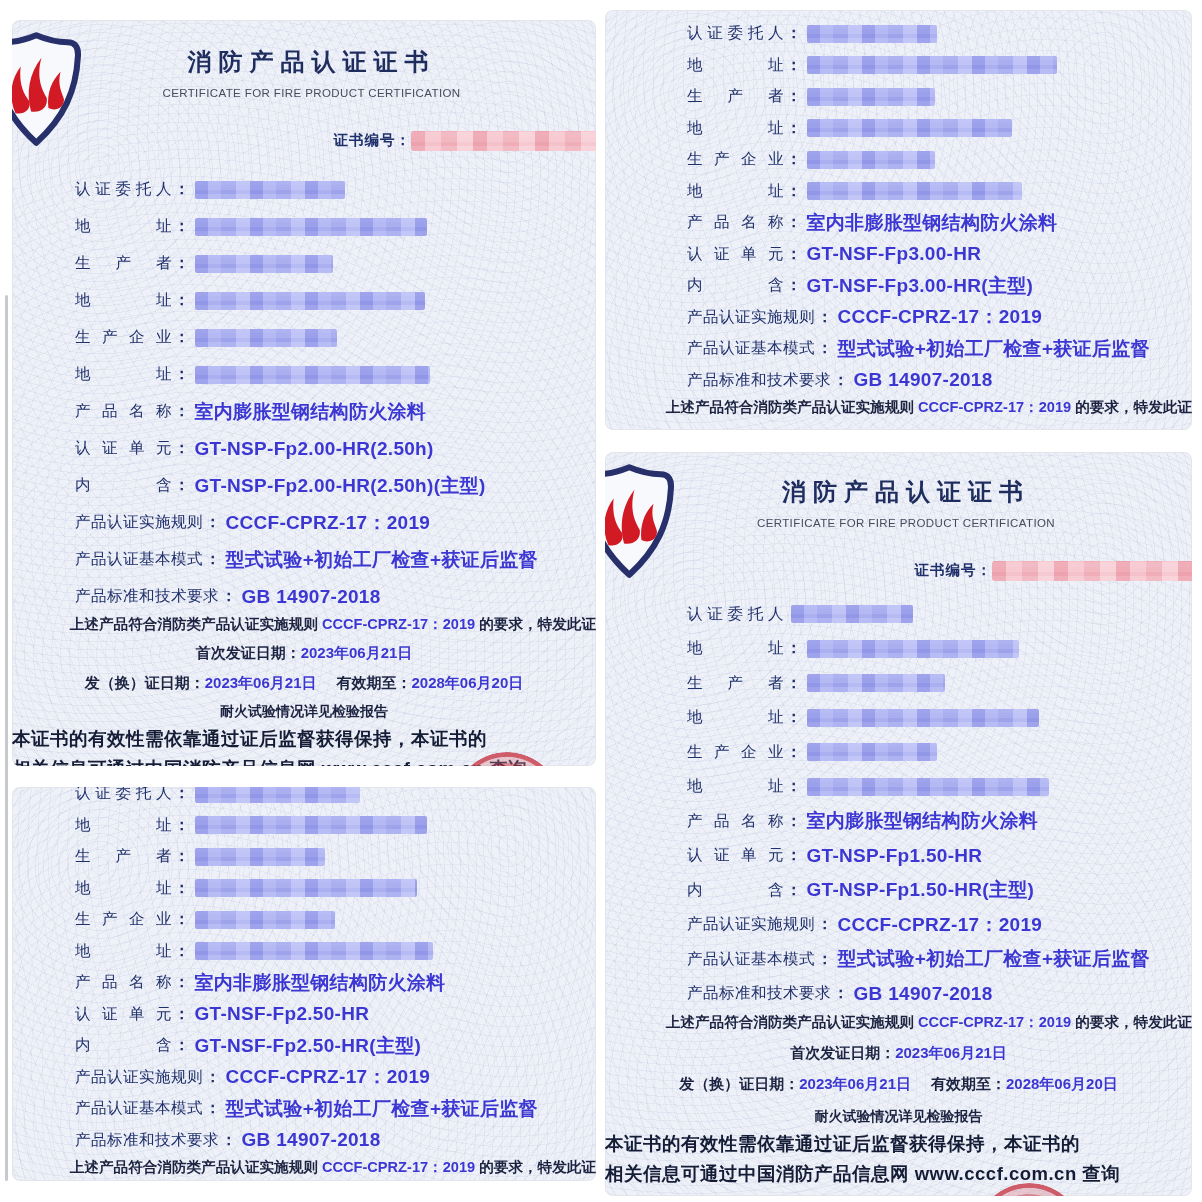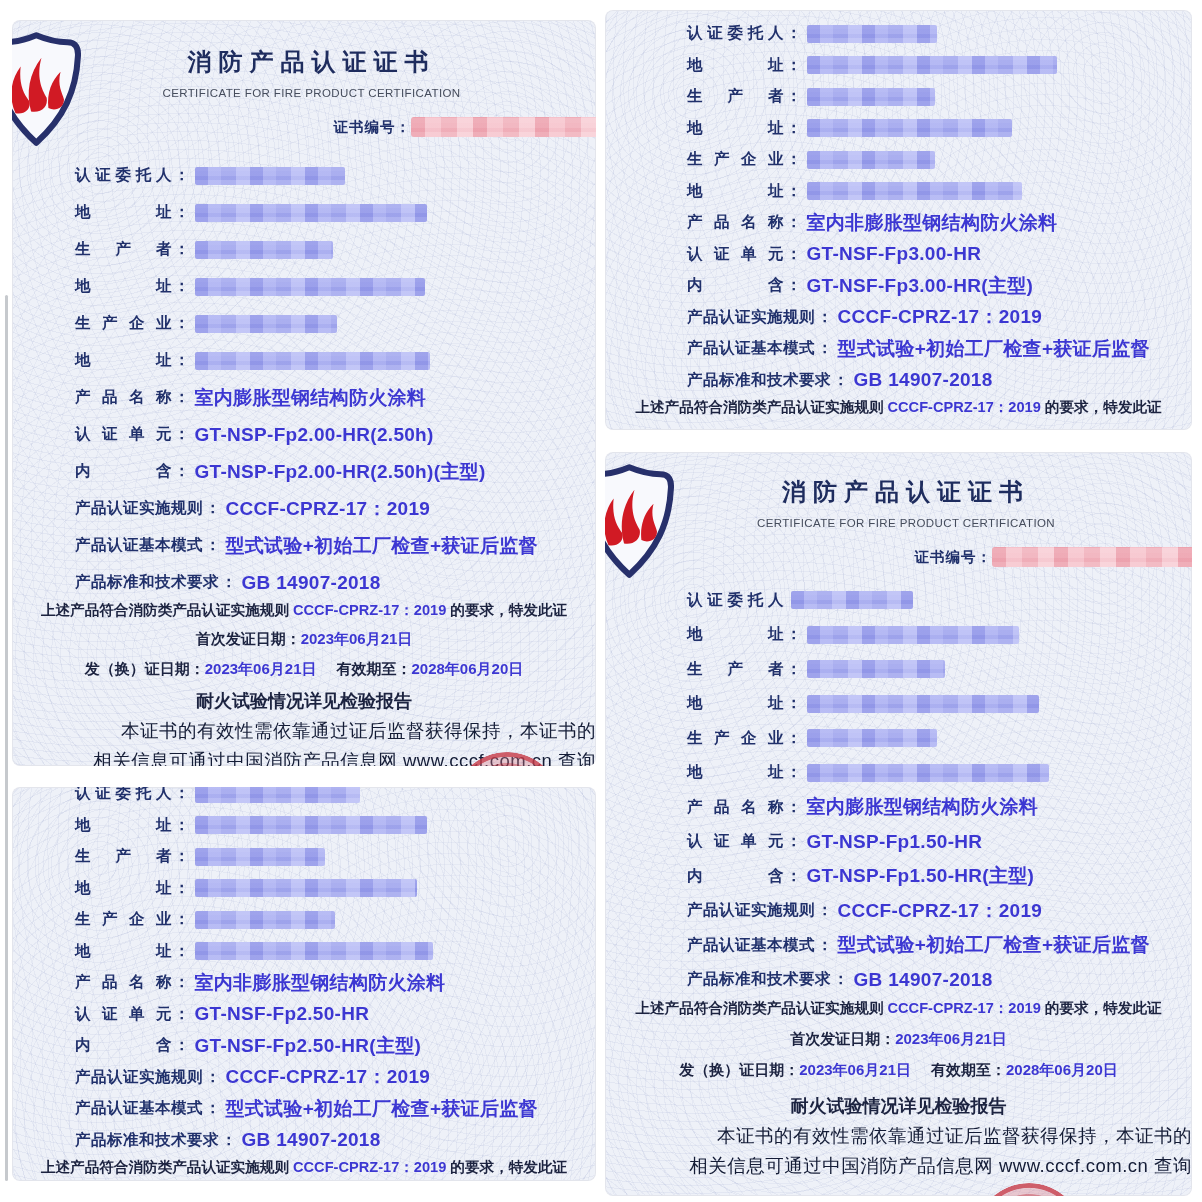--- a/index.html
+++ b/index.html
@@ -23,21 +23,21 @@
   #cert2{left:605px;top:10px;width:587px;height:420px}
   #cert3{left:12px;top:787px;width:584px;height:394px}
   #cert4{left:605px;top:452px;width:587px;height:744px}
 
   .cert-header{position:relative;text-align:center;padding:26px 47px 0 62px}
   #cert4 .cert-header{padding-top:24px}
   .logo{position:absolute;left:-26px;top:6px;width:104px;height:126px}
   .logo svg{width:100%;height:100%}
   .title{font-size:24px;font-weight:bold;color:#1e2c5e;letter-spacing:7px;white-space:nowrap}
   .subtitle{font-size:11.5px;color:#454c5c;letter-spacing:0.4px;margin-top:9px;white-space:nowrap}
-  .certno-row{display:flex;justify-content:flex-end;align-items:center;margin-top:18px}
+  .certno-row{display:flex;justify-content:flex-end;margin-top:32px}
   .certno-label{font-size:14.5px;font-weight:bold;color:#20306b;letter-spacing:1px}
   .certno-row .redact{height:20px;border-radius:3px 0 0 3px}
 
   .redact{
     display:inline-block;height:18px;border-radius:2px;
     background-color:#b6baf0;
     background-image:
       repeating-linear-gradient(90deg, rgba(123,129,229,0.55) 0 13px, rgba(170,175,245,0.55) 13px 26px, rgba(140,146,236,0.45) 26px 41px, rgba(190,194,249,0.6) 41px 55px),
       repeating-linear-gradient(0deg, rgba(255,255,255,0.28) 0 5px, rgba(90,96,190,0.10) 5px 9px, rgba(255,255,255,0.18) 9px 14px);
   }
@@ -54,36 +54,36 @@
   #cert4 .fields{margin-top:16px}
   .row{display:flex;align-items:center;height:37px;padding-left:63px}
   #cert2 .row,#cert3 .row{height:31.5px}
   #cert4 .row{height:34.5px}
   #cert2 .row,#cert4 .row{padding-left:82px}
   #cert3 .row:first-child{margin-top:-9px}
 
   .flabel{
     display:inline-block;min-width:97px;
     text-align:justify;text-align-last:justify;
-    font-size:15.5px;font-weight:bold;color:#20306b;letter-spacing:0.5px;white-space:nowrap;
+    font-size:15.5px;font-weight:normal;color:#20306b;letter-spacing:0.5px;white-space:nowrap;
   }
   .colon{font-size:15.5px;font-weight:bold;color:#20306b;margin:0 5px 0 2px}
   .fvalue{font-size:19px;font-weight:bold;color:#3c37d2;letter-spacing:0.3px;white-space:nowrap}
 
-  .stmt{text-align:center;font-size:14.6px;font-weight:bold;color:#1c2340;margin-top:0;white-space:nowrap}
+  .stmt{text-align:right;font-size:14.6px;font-weight:bold;color:#1c2340;margin-top:0;white-space:nowrap}
   #cert2 .stmt,#cert3 .stmt,#cert4 .stmt{margin-top:2px}
   .bl{color:#3c37d2}
   .dk{color:#1c2340}
   .center-line{text-align:center;font-size:15px;font-weight:bold;margin-top:11px;white-space:nowrap}
   #cert1 .center-line.first{margin-top:10px}
   #cert4 .center-line{margin-top:12px}
   .sp{margin-left:20px}
-  .note{text-align:center;font-size:18px;font-weight:bold;color:#1c2340;margin-top:10px}
+  .note{text-align:center;font-size:14px;font-weight:bold;color:#1c2340;margin-top:10px}
   #cert4 .note{margin-top:14px}
-  .bold-line{text-align:right;font-size:18.5px;font-weight:normal;color:#141c36;margin-top:5px;letter-spacing:0.5px;white-space:nowrap}
+  .bold-line{text-align:left;font-size:18.5px;font-weight:bold;color:#141c36;margin-top:5px;letter-spacing:0.5px;white-space:nowrap}
 
   .seal{
     position:absolute;width:110px;height:110px;border-radius:50%;
     background:
       radial-gradient(circle,
         rgba(226,105,116,0.18) 0 48%,
         rgba(199,57,70,0.55) 49% 56%,
         rgba(221,120,130,0.35) 57% 64%,
         rgba(199,57,70,0.8) 65% 70%,
         rgba(226,105,116,0) 71%);

